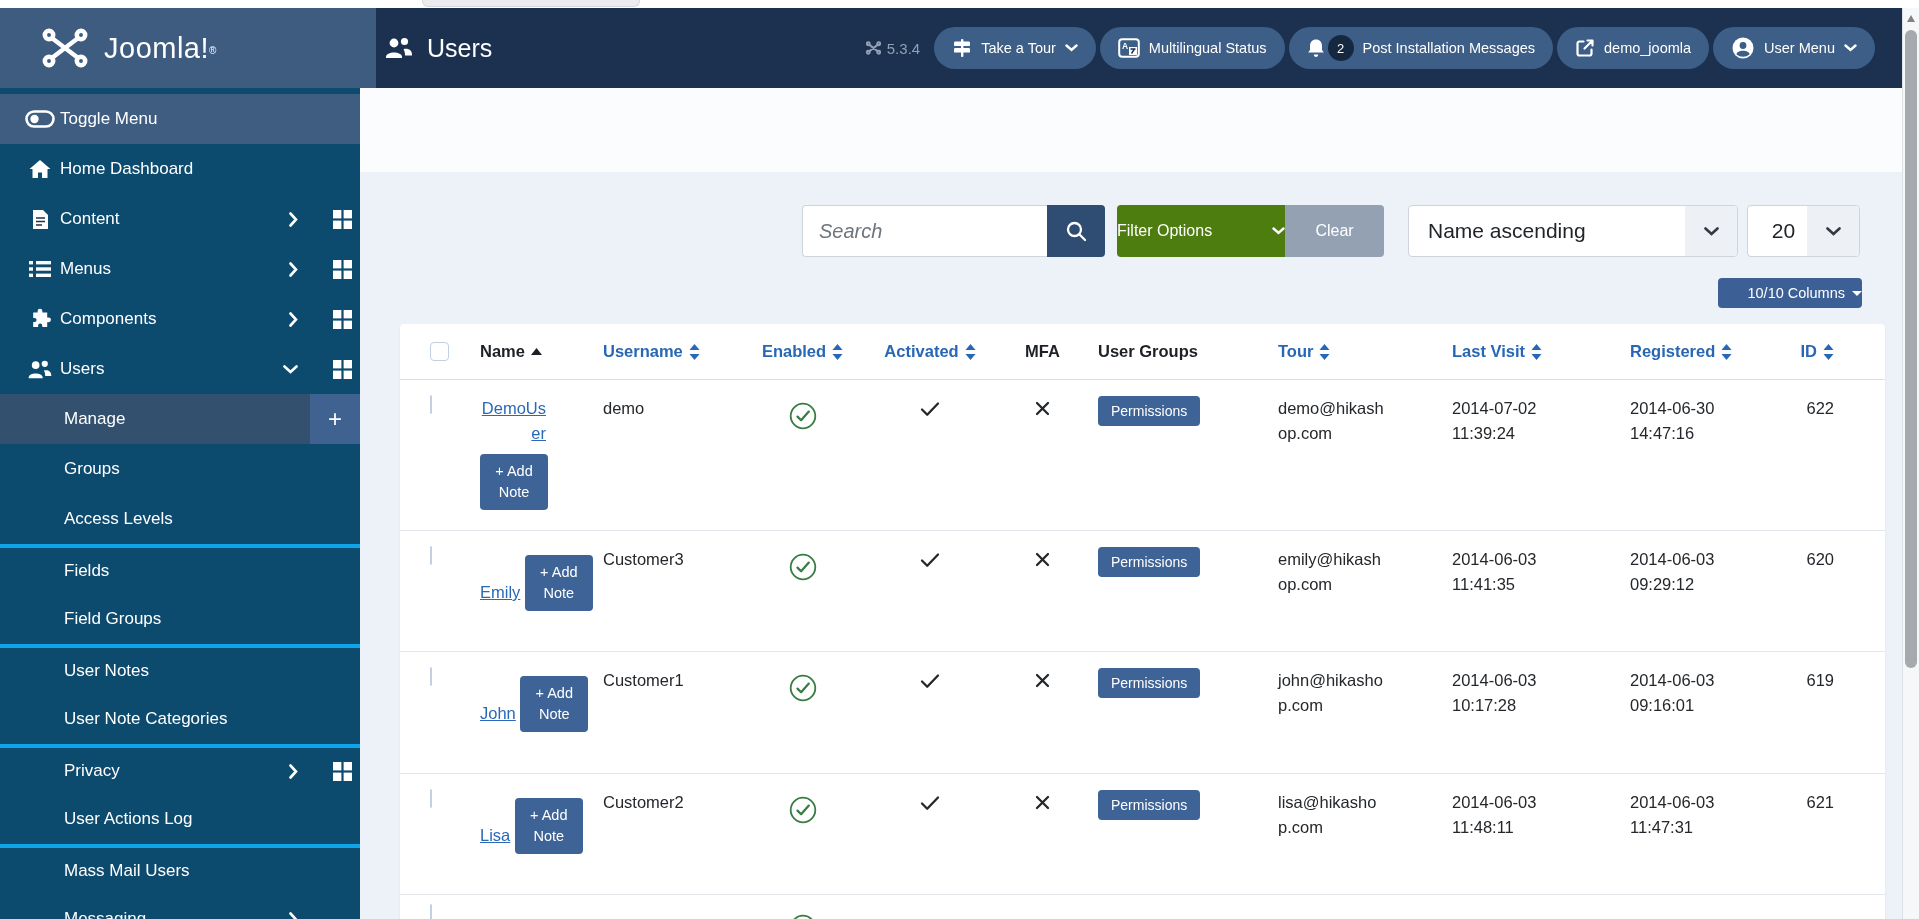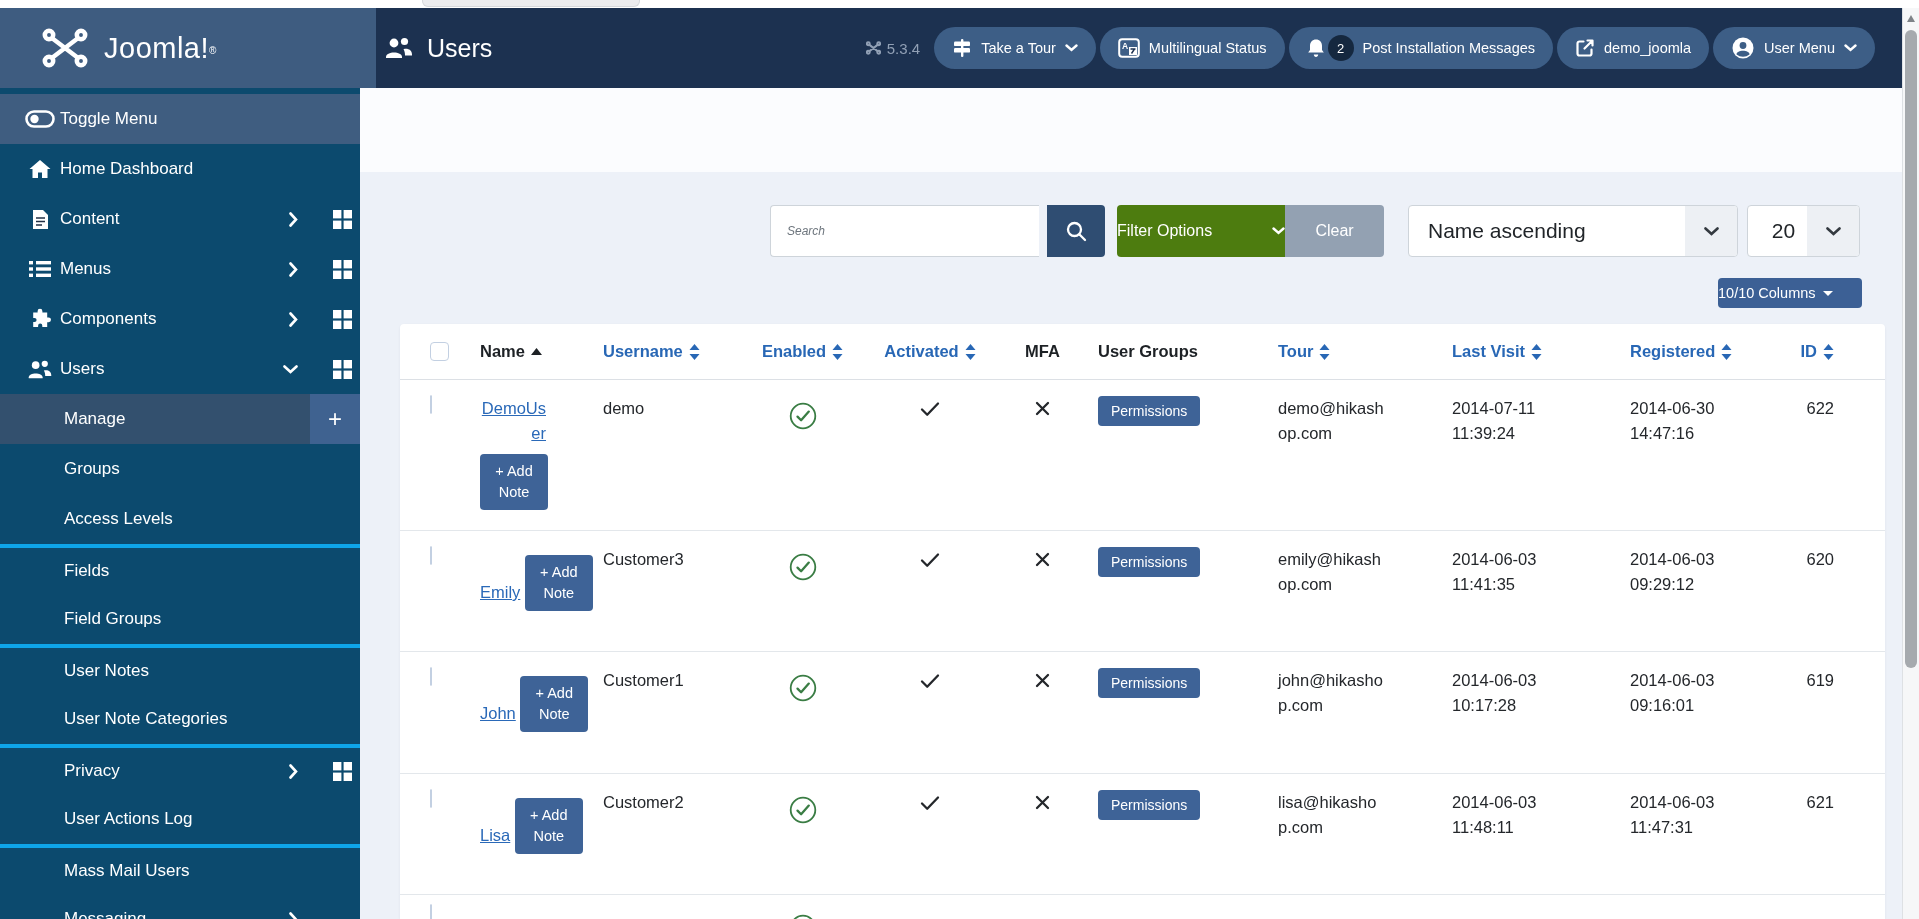--- a/index.html
+++ b/index.html
@@ -41,32 +41,32 @@
 
   
   .toolbar { position:absolute; left:360px; top:88px; width:1559px; height:84px; background:#fbfcfe; z-index:10; }
   .btn-white { position:absolute; top:22px; height:52px; background:#fff; border:1px solid #ced4da; border-radius:4px; display:flex; align-items:center; justify-content:center; gap:11px; font-size:17px; color:#343a40; cursor:pointer; }
   .btn-new { left:40px; width:121px; }
   .plus-green { color:#2f7d32; font-size:23px; font-weight:700; line-height:1; }
   .dots-gray { color:#a7adb4; font-size:15px; letter-spacing:2px; font-weight:700; }
   .qmark { color:#2f6bb3; font-size:20px; font-weight:700; }
 
   
-  .search-input { position:absolute; left:770px; top:205px; width:269px; height:52px; border:1px solid #ced4da; border-right:none; border-radius:4px 0 0 4px; background:#fff; padding:0 16px; font-size:12px; font-style:italic; color:#495057; outline:none; font-family:"Liberation Sans","DejaVu Sans",sans-serif; }
+  .search-input { position:absolute; left:802px; top:205px; width:269px; height:52px; border:1px solid #ced4da; border-right:none; border-radius:4px 0 0 4px; background:#fff; padding:0 16px; font-size:20px; font-style:italic; color:#495057; outline:none; font-family:"Liberation Sans","DejaVu Sans",sans-serif; }
   .search-input::placeholder { color:#6d757d; font-style:italic; }
   .search-btn { position:absolute; left:1047px; top:205px; width:58px; height:52px; background:#2f4d72; border:none; border-radius:0 4px 4px 0; display:flex; align-items:center; justify-content:center; cursor:pointer; }
   .filter-btn { position:absolute; left:1117px; top:205px; width:168px; height:52px; background:#4d7c0f; color:#fff; font-size:16px; border:none; border-radius:4px 0 0 4px; display:flex; align-items:center; justify-content:space-between; gap:10px; cursor:pointer; }
   .clear-btn { position:absolute; left:1285px; top:205px; width:99px; height:52px; background:#93a1b2; color:#fff; font-size:16px; border:none; border-radius:0 4px 4px 0; cursor:pointer; }
   .select-box { position:absolute; top:205px; height:52px; background:#fff; border:1px solid #ced4da; border-radius:4px; display:flex; align-items:center; cursor:pointer; overflow:hidden; }
   .sort-select { left:1408px; width:330px; }
   .size-select { left:1747px; width:113px; }
   .select-text { flex:1; padding-left:19px; font-size:21px; color:#212529; }
   .size-select .select-text { text-align:center; padding-left:12px; }
   .select-cap { width:52px; height:100%; background:#edf0f4; display:flex; align-items:center; justify-content:center; flex:0 0 auto; }
-  .columns-btn { position:absolute; left:1718px; top:278px; width:144px; height:30px; background:#3c6095; border:none; border-radius:4px; color:#fff; font-size:14.5px; display:flex; align-items:center; justify-content:flex-start; gap:7px; cursor:pointer; }
+  .columns-btn { position:absolute; left:1718px; top:278px; width:144px; height:30px; background:#3c6095; border:none; border-radius:4px; color:#fff; font-size:14.5px; display:flex; align-items:center; justify-content:flex-end; gap:7px; cursor:pointer; }
   .caret-down { width:0; height:0; border-left:5px solid transparent; border-right:5px solid transparent; border-top:5px solid #fff; display:inline-block; }
 
   
   .table-card { position:absolute; left:400px; top:324px; width:1485px; height:595px; background:#fff; border-radius:4px 4px 0 0; overflow:hidden; box-shadow:0 1px 3px rgba(30,40,60,.06); }
   .t-grid { display:grid; grid-template-columns:70px 125px 150px 115px 140px 85px 180px 175px 178px 152px 83px; }
   .t-head { height:56px; align-items:center; border-bottom:1px solid #dce0e5; font-weight:700; font-size:16.5px; color:#1d2125; }
   .t-head .hcell { display:flex; align-items:center; gap:7px; }
   .hc-center { justify-content:center; }
   .hc-right { justify-content:flex-end; padding-right:19px; }
   .h-link { color:#2867b5; cursor:pointer; display:flex; align-items:center; gap:6px; font-weight:700; }
@@ -558,21 +558,21 @@
         </svg>
       </div>
       <div class="cell-center">
         <svg width="15" height="15" viewBox="0 0 15 15">
           <path d="M2 2 L13 13 M13 2 L2 13" stroke="#24272b" stroke-width="2.3" stroke-linecap="round"></path>
         </svg>
       </div>
       <div class="badge-cell"><span class="perm-badge">Permissions</span></div>
       <div class="cell email-cell"><span class="email-text">demo@hikashop.com</span></div>
       <div class="cell date-cell">
-        <span>2014-07-11</span>
+        <span>2014-07-02</span>
           <span>11:39:24</span>
       </div>
       <div class="cell date-cell">
         <span>2014-06-30</span>
           <span>14:47:16</span>
       </div>
       <div class="cell cell-right">622</div>
     </div>
 
     <div class="t-grid t-row row-h2">

